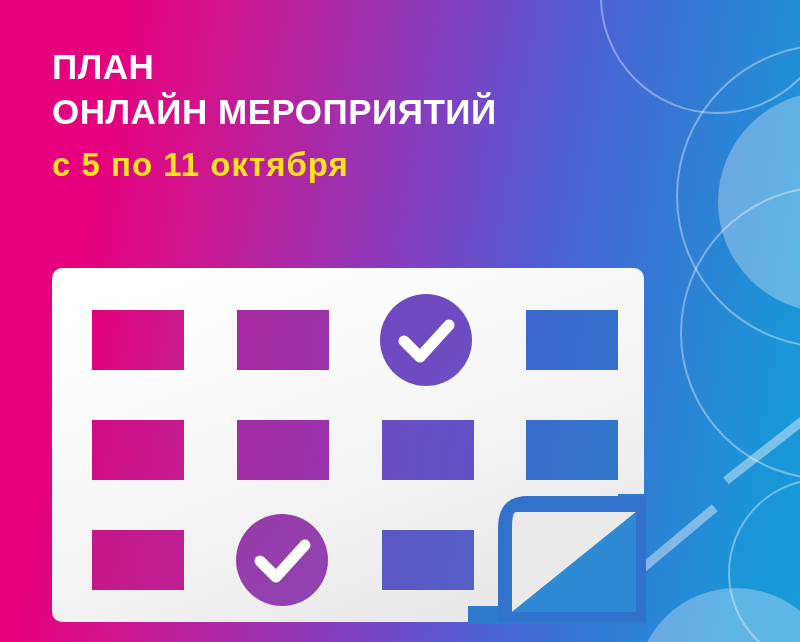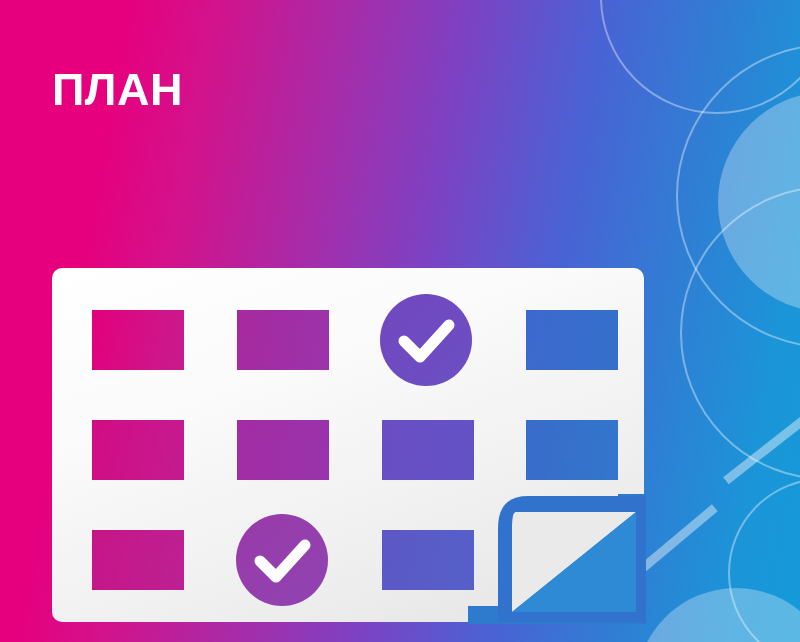--- a/index.html
+++ b/index.html
@@ -86,25 +86,24 @@
   .headline {
     position: absolute;
     left: 52px;
     top: 44px;
     width: 640px;
     z-index: 5;
   }
   .headline .line {
     color: #ffffff;
     font-weight: bold;
-    font-size: 45px;
+    font-size: 35px;
     line-height: 45px;
     letter-spacing: 0.5px;
     white-space: nowrap;
-    margin-top: 23px;
   }
   .headline .line.sub {
     color: #ffe11e;
     font-size: 33px;
     line-height: 46px;
     margin-top: 8px;
     letter-spacing: 1px;
   }
 
   
@@ -183,20 +182,22 @@
   <div class="deco deco-ring" id="ring-mid"></div>
   <div class="deco deco-ring" id="ring-low"></div>
   <div class="deco deco-ring" id="ring-bottom"></div>
   <div class="deco deco-disc" id="disc-right"></div>
   <div class="deco deco-disc" id="disc-bottom"></div>
   <div class="deco deco-stripe" id="stripe-a"></div>
   <div class="deco deco-stripe" id="stripe-b"></div>
 
   <div class="headline">
     <div class="line">ПЛАН</div>
+    <div class="line">ОНЛАЙН МЕРОПРИЯТИЙ</div>
+    <div class="line sub">с 5 по 11 октября</div>
   </div>
 
   <div class="calendar">
 
     <div class="cal-grid">
 
       <div class="cal-row" id="cal-row-0">
         <div class="cell c0" style="background:linear-gradient(100deg,#E4007C,#C71C8E);"></div>
         <div class="cell c1" style="background:linear-gradient(100deg,#A7299F,#9B33AA);"></div>
         <div class="check-circle c2" style="background:linear-gradient(135deg,#7247BE,#6B4FC4);">

